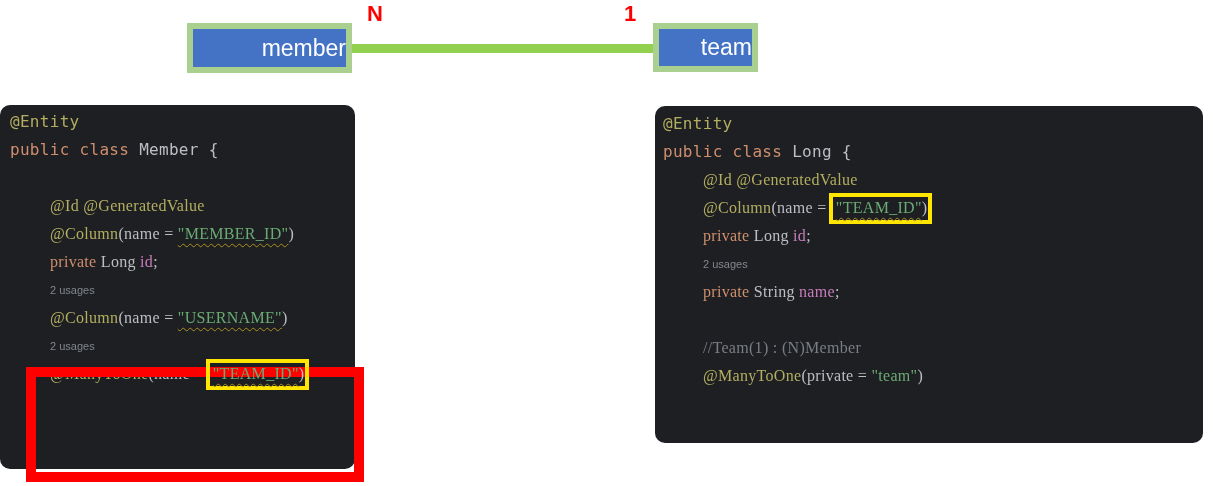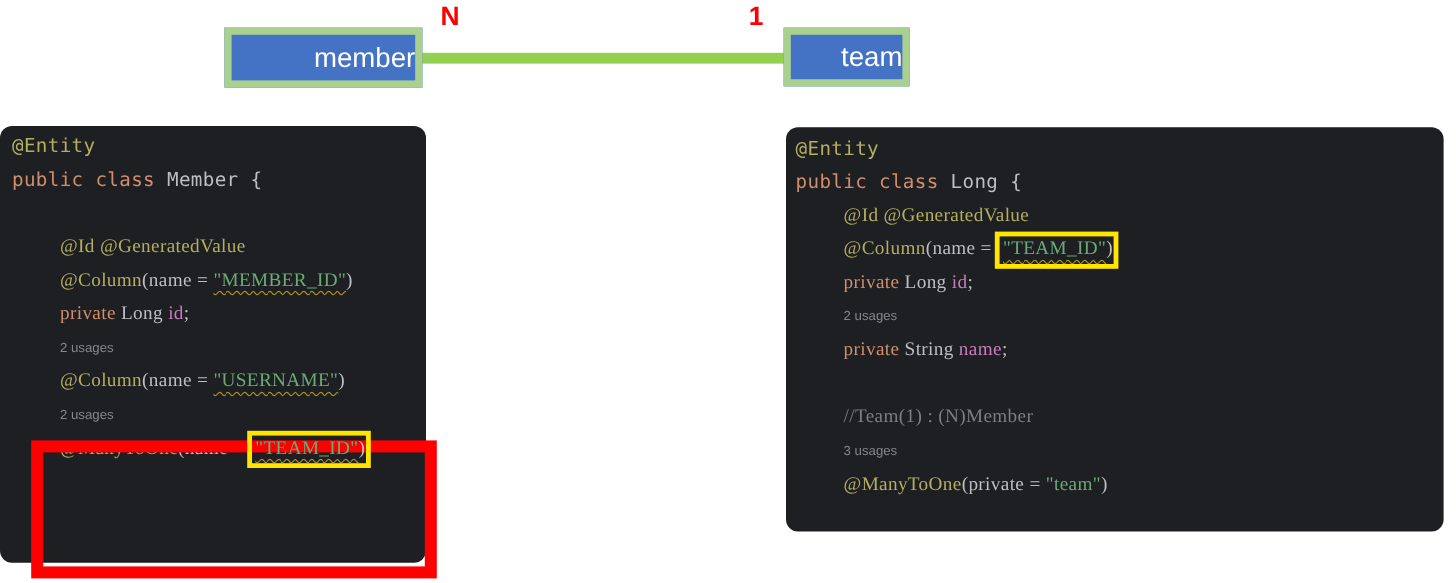--- a/index.html
+++ b/index.html
@@ -87,19 +87,18 @@
   <div class="code-panel" id="panel-team">
       <div class="code-line"><span class="tk-annotation">@Entity</span></div>
       <div class="code-line"><span class="tk-keyword">public class </span><span class="tk-plain">Long {</span></div>
       <div class="code-line ind"><span class="tk-annotation">@Id @GeneratedValue</span></div>
       <div class="code-line ind"><span class="tk-annotation">@Column</span><span class="tk-plain">(name = </span><span class="yellow-box"><span class="tk-string wavy">"TEAM_ID"</span><span class="tk-plain">)</span></span></div>
       <div class="code-line ind"><span class="tk-keyword">private </span><span class="tk-plain">Long </span><span class="tk-field">id</span><span class="tk-plain">;</span></div>
       <div class="code-line ind inlay">2 usages</div>
       <div class="code-line ind"><span class="tk-keyword">private </span><span class="tk-plain">String </span><span class="tk-field">name</span><span class="tk-plain">;</span></div>
       <div class="code-line"></div>
       <div class="code-line ind"><span class="tk-comment">//Team(1) : (N)Member</span></div>
-      <div class="code-line ind inlay">3 usages</div>
       <div class="code-line ind"><span class="tk-annotation">@ManyToOne</span><span class="tk-plain">(private = </span><span class="tk-string">"team"</span><span class="tk-plain">)</span></div>
     </div>
 
   <div class="red-box"></div>
 
 </div>
 
 </body></html>

